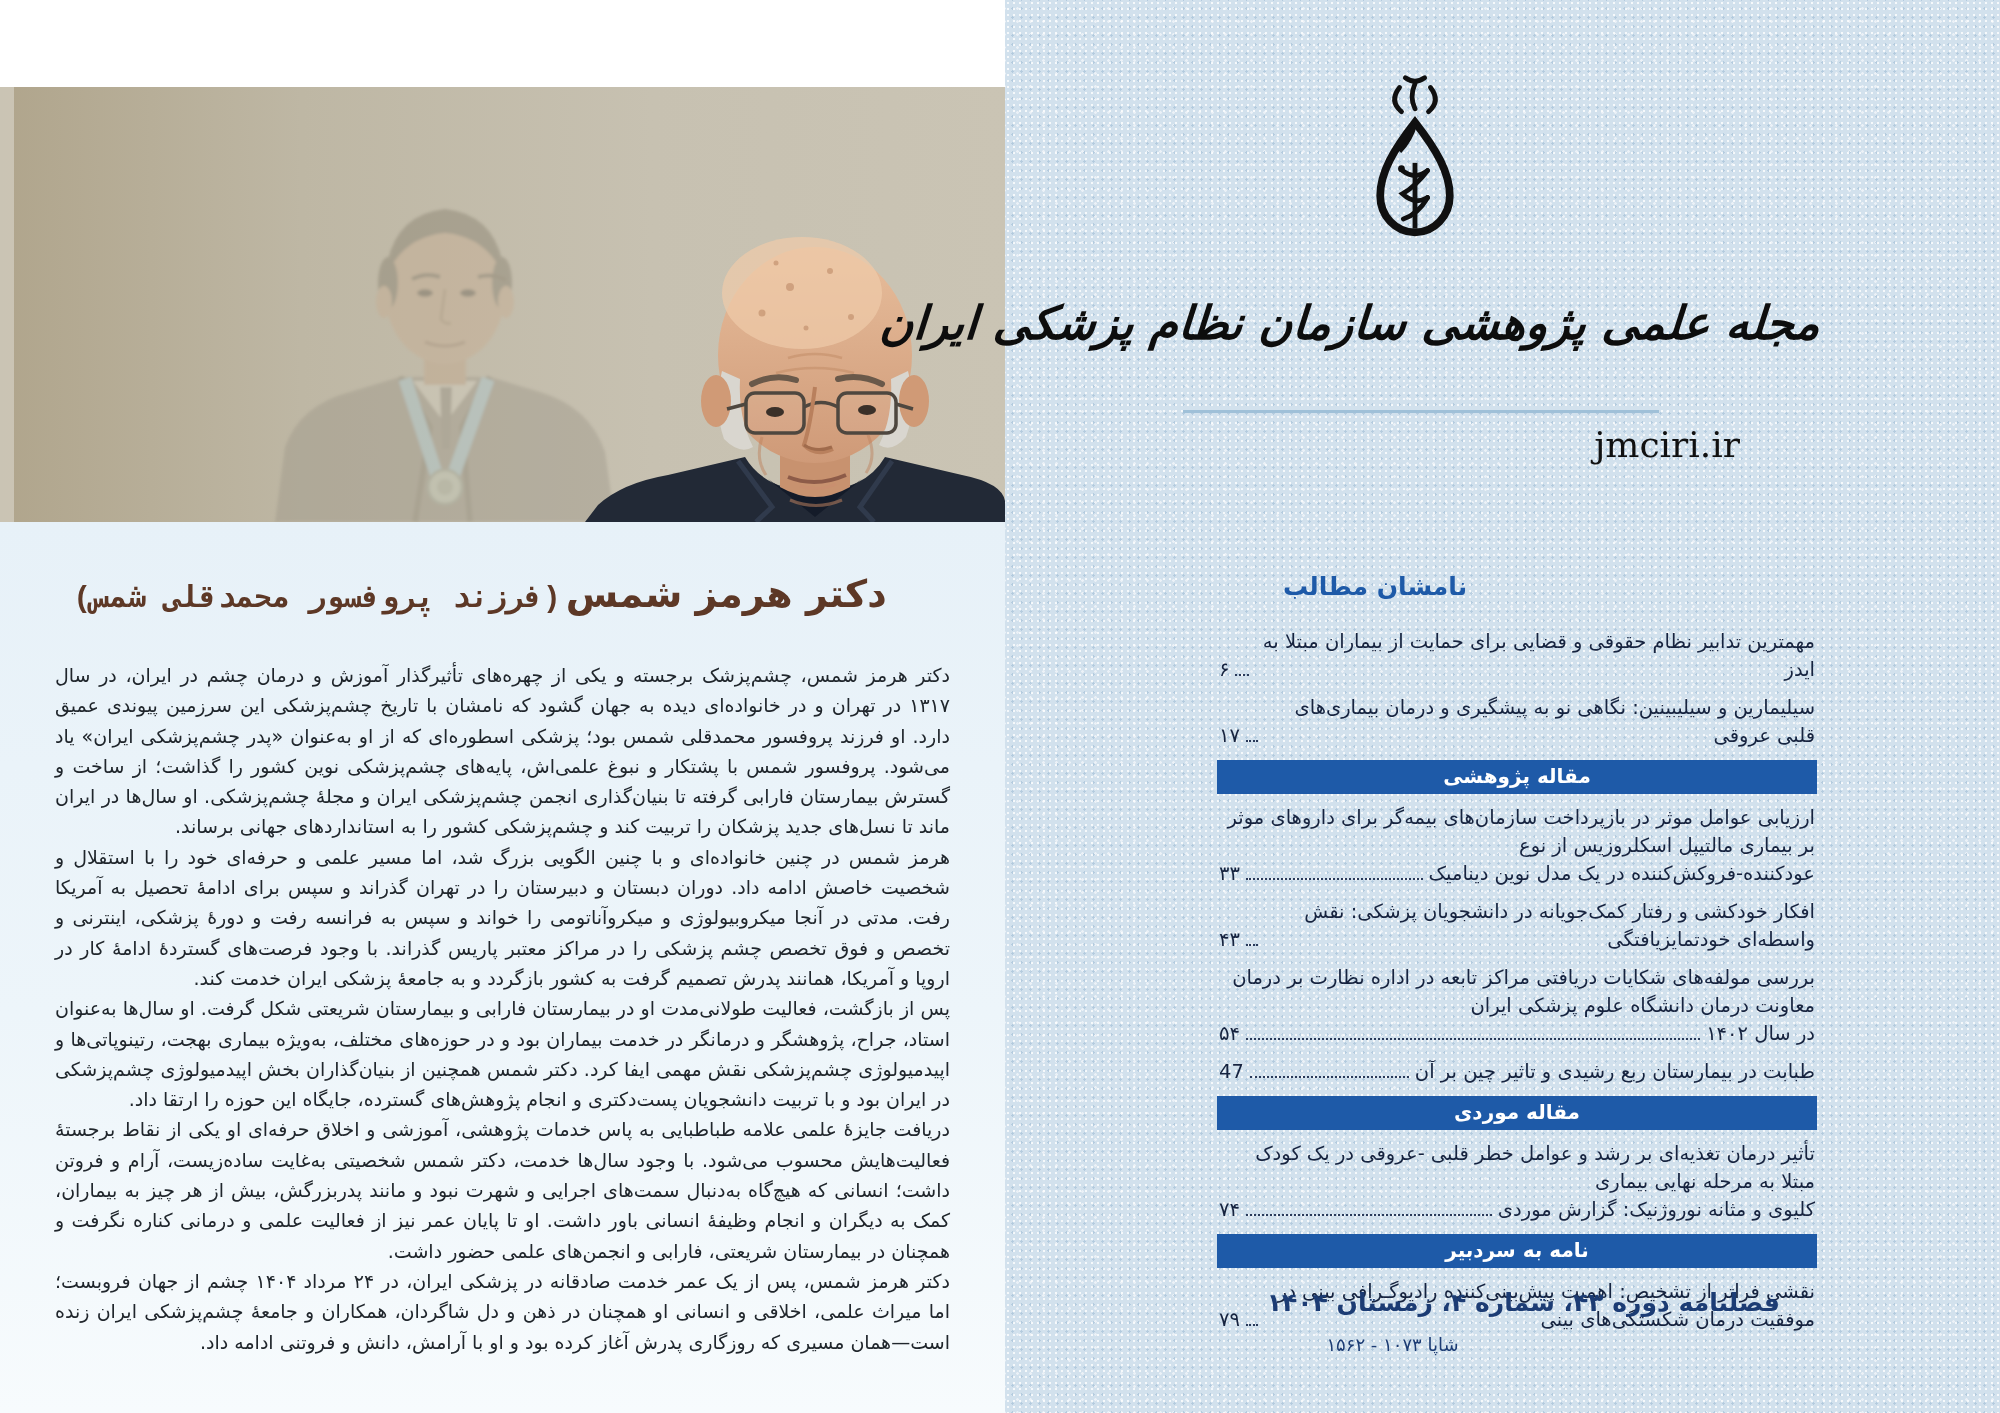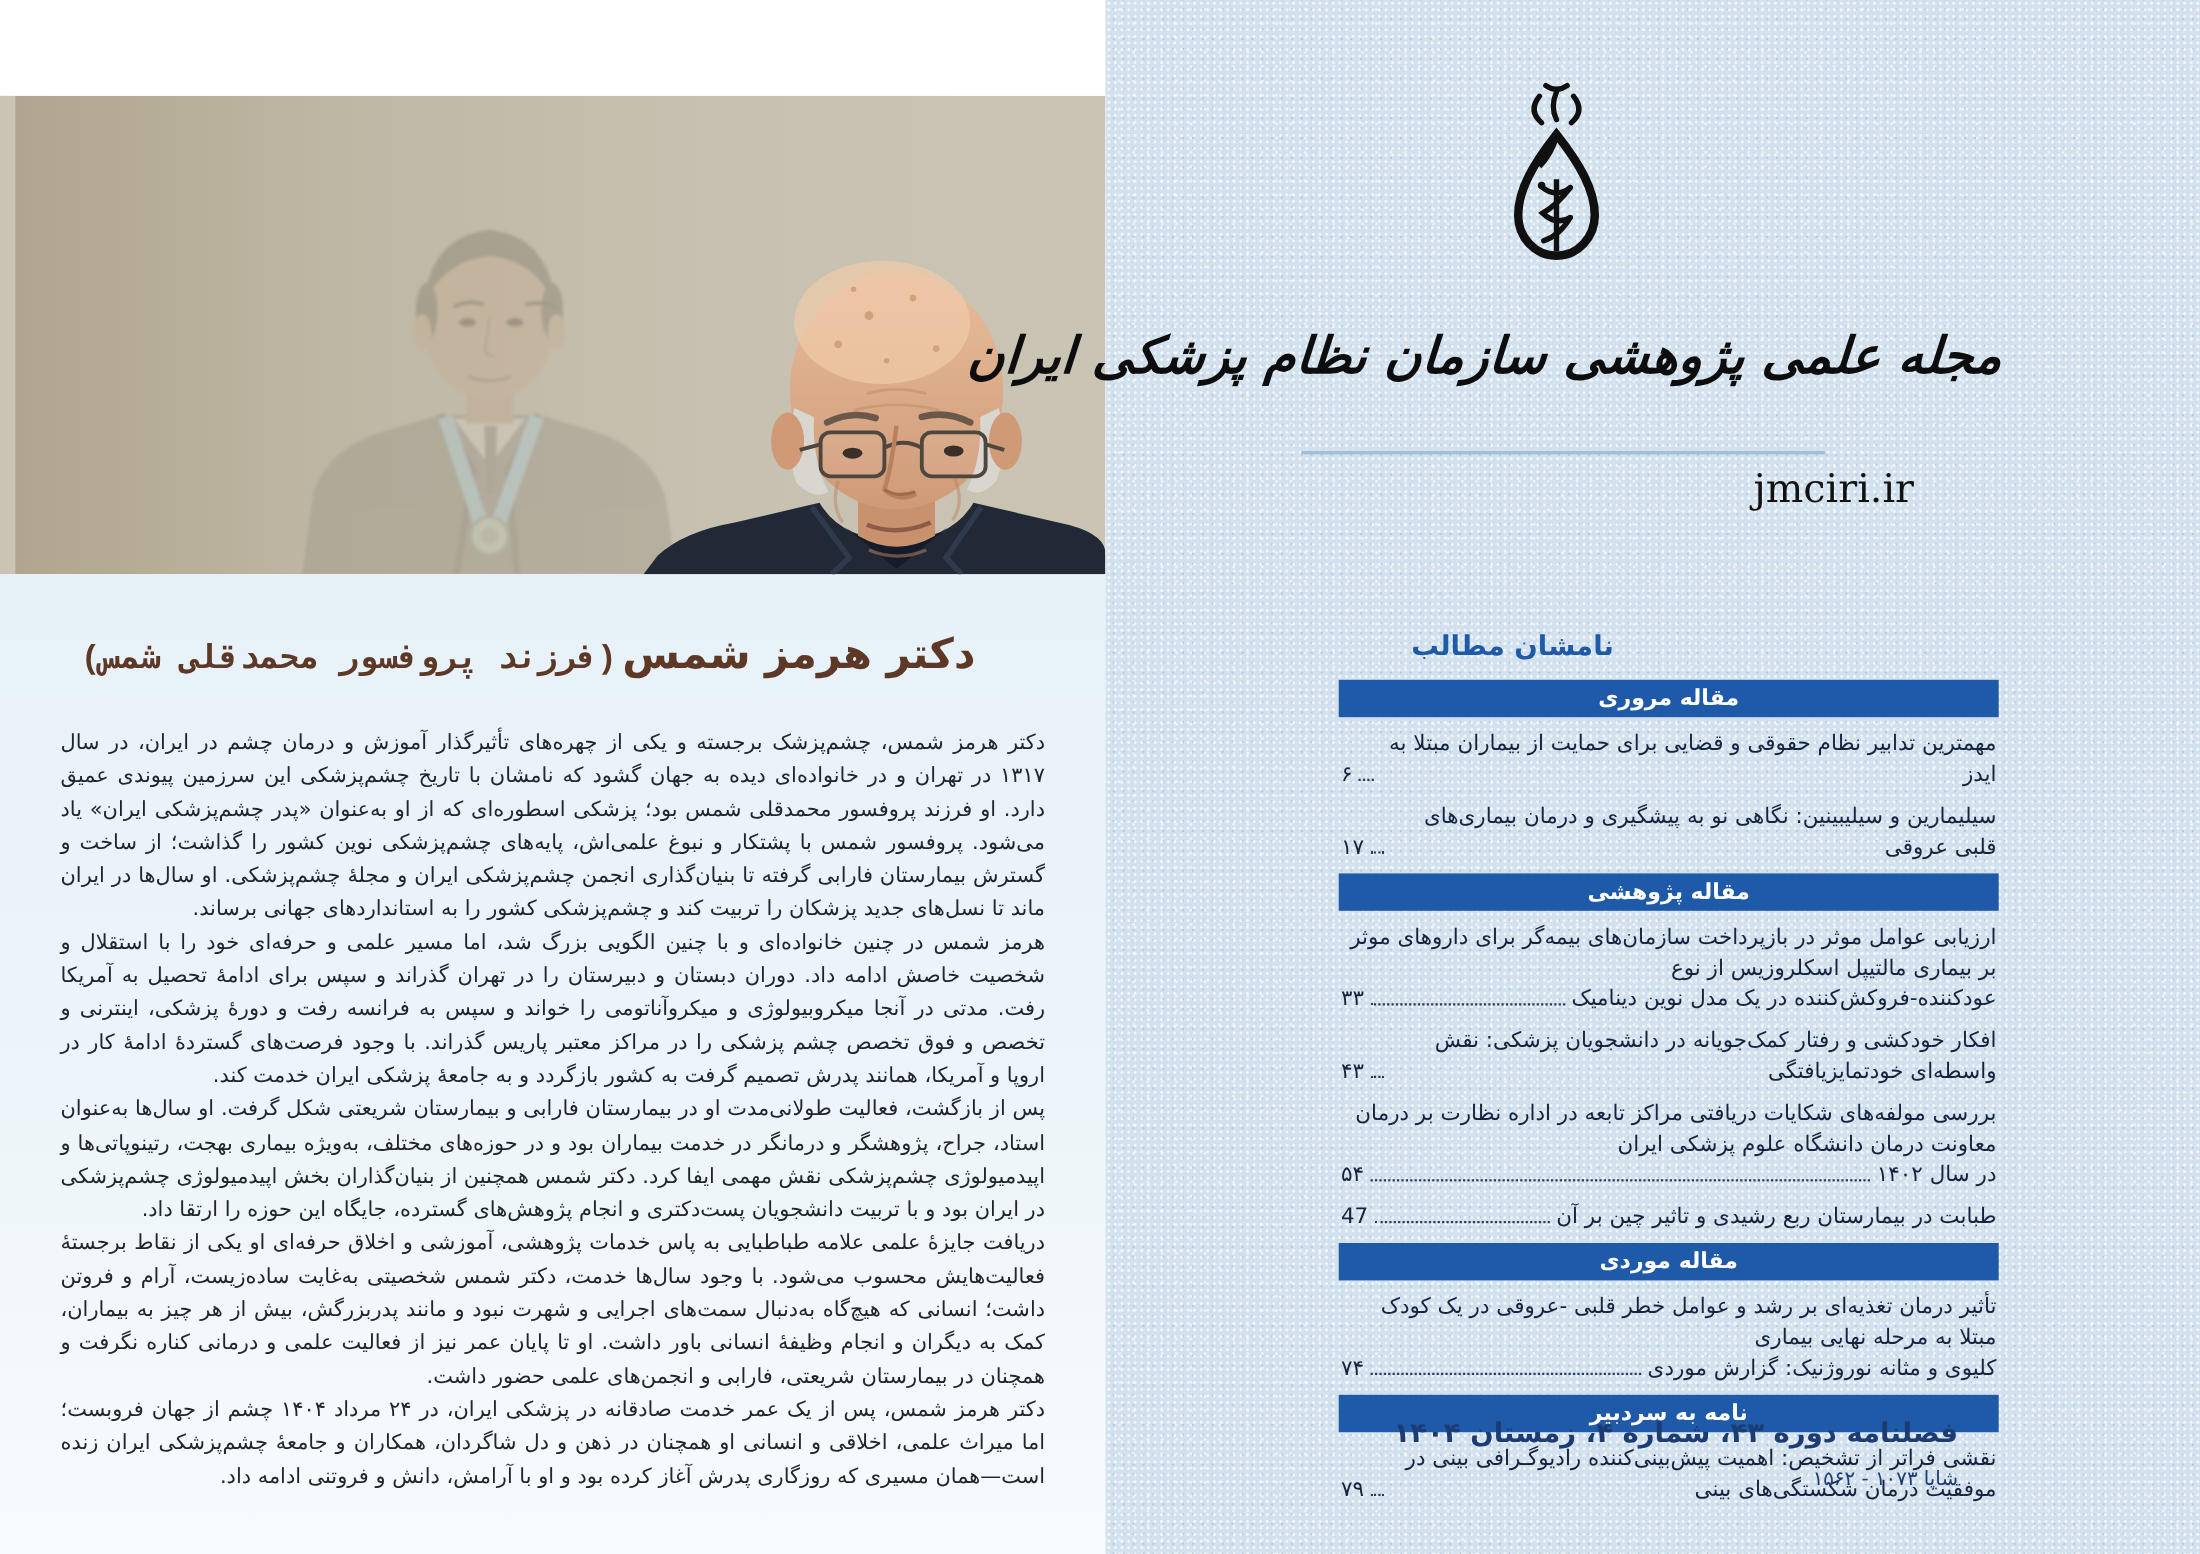--- a/index.html
+++ b/index.html
@@ -55,21 +55,21 @@
        font-size:20px;padding:2px 0 4px;margin-top:10px;}
   .toc-bar:first-child{margin-top:0;}
   .toc-entry{margin:10px 2px 0;}
   .toc-last{display:flex;align-items:flex-end;}
   .toc-text{flex:0 1 auto;}
   .toc-leader{flex:1 1 14px;min-width:12px;border-bottom:2px dotted #2a3a5a;margin:0 6px 8px;}
   .toc-num{flex:0 0 auto;}
 
   .issue{position:absolute;left:0;top:1288px;width:775px;text-align:right;direction:rtl;
          font-weight:bold;font-size:25px;color:var(--footer-blue);}
-  .issn{position:absolute;left:0;top:1334px;width:775px;text-align:right;direction:rtl;
+  .issn{position:absolute;left:0;top:1334px;width:775px;text-align:center;direction:rtl;
         font-size:18px;color:var(--footer-blue);}
 </style>
 </head>
 <body>
 
 <div class="spread">
 
   <div class="page-left">
     <div class="left-lower"></div>
 
@@ -191,21 +191,20 @@
         <circle cx="46" cy="100" r="3.5" fill="#101010"></circle>
       </svg>
     </div>
 
     <div class="jtitle">مجله علمی پژوهشی سازمان نظام پزشکی ایران</div>
     <div class="divider"></div>
     <div class="site">jmciri.ir</div>
 
     <div class="toc-title">نامشان مطالب</div>
     <div class="toc" id="toc-sections">
-        <div class="toc-bar">مقاله مروری</div>
         <div class="toc-entry">
           <div class="toc-last">
             <span class="toc-text">مهمترین تدابیر نظام حقوقی و قضایی برای حمایت از بیماران مبتلا به ایدز</span>
             <span class="toc-leader"></span>
             <span class="toc-num">۶</span>
           </div>
         </div>
         <div class="toc-entry">
           <div class="toc-last">
             <span class="toc-text">سیلیمارین و سیلیبینین: نگاهی نو به پیشگیری و درمان بیماری‌های قلبی عروقی</span>

